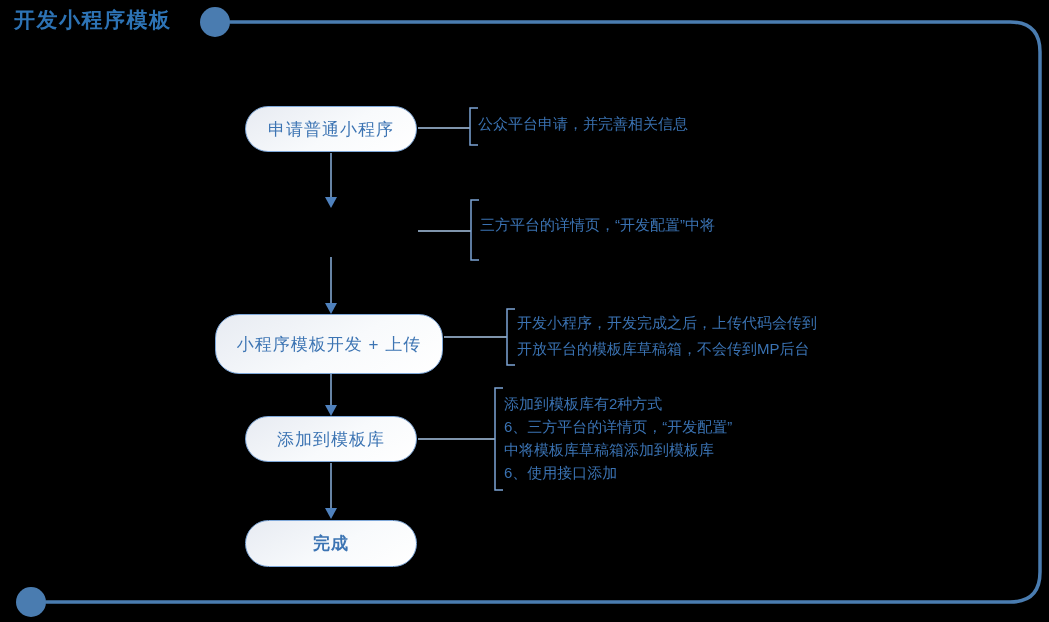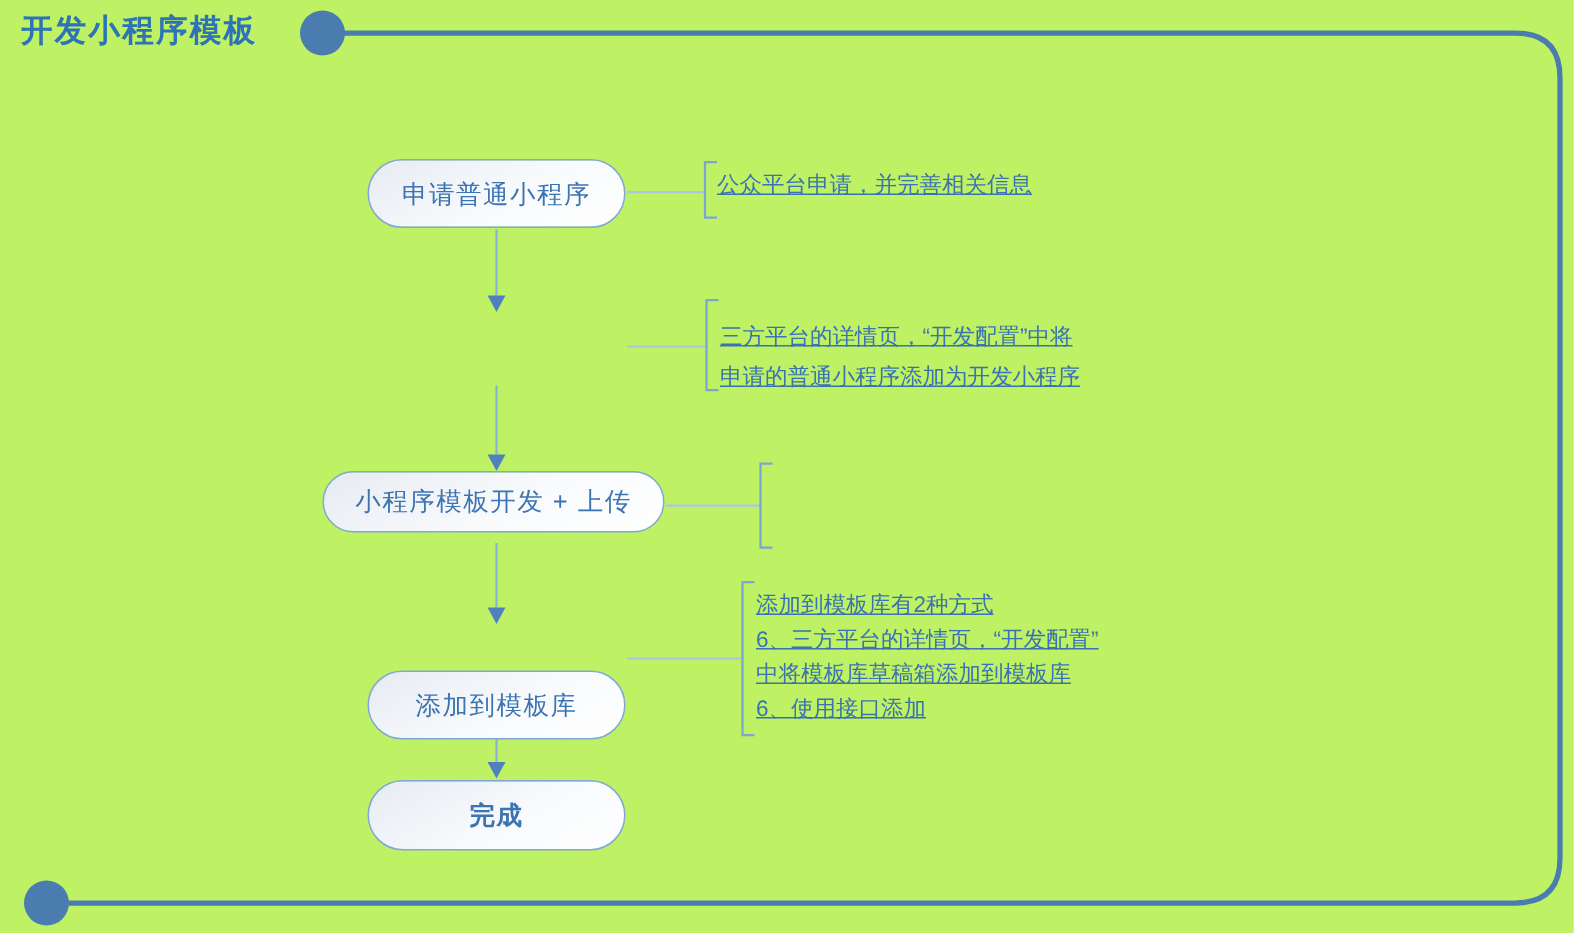--- a/index.html
+++ b/index.html
@@ -2,47 +2,47 @@
 <html><head>
 <meta charset="utf-8">
 <style>
   html, body { margin: 0; padding: 0; }
   body {
     width: 1049px; height: 622px;
     background: #ffffff;
     font-family: "Liberation Sans", sans-serif;
     overflow: hidden;
   }
-  .canvas { position: relative; width: 1049px; height: 622px; background: #bef264; }
+  .canvas { position: relative; width: 1049px; height: 622px; background: #000000; }
   .layer { position: absolute; left: 0; top: 0; width: 1049px; height: 622px; }
 
   .title {
     position: absolute; left: 14px; top: 6px; margin: 0;
     font-size: 21px; font-weight: bold; letter-spacing: 1.5px;
     color: #2d73b5;
     white-space: nowrap;
   }
 
   .node {
     position: absolute; box-sizing: border-box;
     border: 1.5px solid #7fa8d9; border-radius: 24px;
     background: linear-gradient(150deg, #e7ebf2 0%, #f8fafc 55%, #ffffff 100%);
     display: flex; align-items: center; justify-content: center;
     color: #3c74b3; font-size: 17px; letter-spacing: 1px;
     white-space: nowrap;
     text-align: center;
   }
   .node1 { left: 245px; top: 106px; width: 172px; height: 46px; }
   .node2 { left: 245px; top: 209px; width: 172px; height: 47px; }
-  .node3 { left: 215px; top: 314px; width: 228px; height: 41px; }
-  .node4 { left: 245px; top: 416px; width: 172px; height: 46px; margin-top: 31px; }
+  .node3 { left: 215px; top: 314px; width: 228px; height: 60px; }
+  .node4 { left: 245px; top: 416px; width: 172px; height: 46px; }
   .node5 { left: 245px; top: 520px; width: 172px; height: 47px; font-weight: bold; }
 
   .note { position: absolute; color: #3a72b2; font-size: 15px; }
-  .note div { white-space: nowrap; text-decoration: underline; }
+  .note div { white-space: nowrap; }
   .note1 { left: 478px; top: 112px; line-height: 24px; }
   .note2 { left: 480px; top: 211px; line-height: 27px; }
   .note3 { left: 517px; top: 310px; line-height: 26px; }
   .note4 { left: 504px; top: 392px; line-height: 23px; }
 </style>
 </head>
 <body>
 
 <div class="canvas">
 
@@ -91,21 +91,24 @@
   </div>
   <div class="node node5">
     <span>完成</span>
   </div>
 
   <div class="note note1">
     <div>公众平台申请，并完善相关信息</div>
   </div>
   <div class="note note2">
     <div>三方平台的详情页，“开发配置”中将</div>
-    <div>申请的普通小程序添加为开发小程序</div>
+  </div>
+  <div class="note note3">
+    <div>开发小程序，开发完成之后，上传代码会传到</div>
+    <div>开放平台的模板库草稿箱，不会传到MP后台</div>
   </div>
   <div class="note note4">
     <div>添加到模板库有2种方式</div>
     <div>6、三方平台的详情页，“开发配置”</div>
     <div>中将模板库草稿箱添加到模板库</div>
     <div>6、使用接口添加</div>
   </div>
 
 </div>
 

